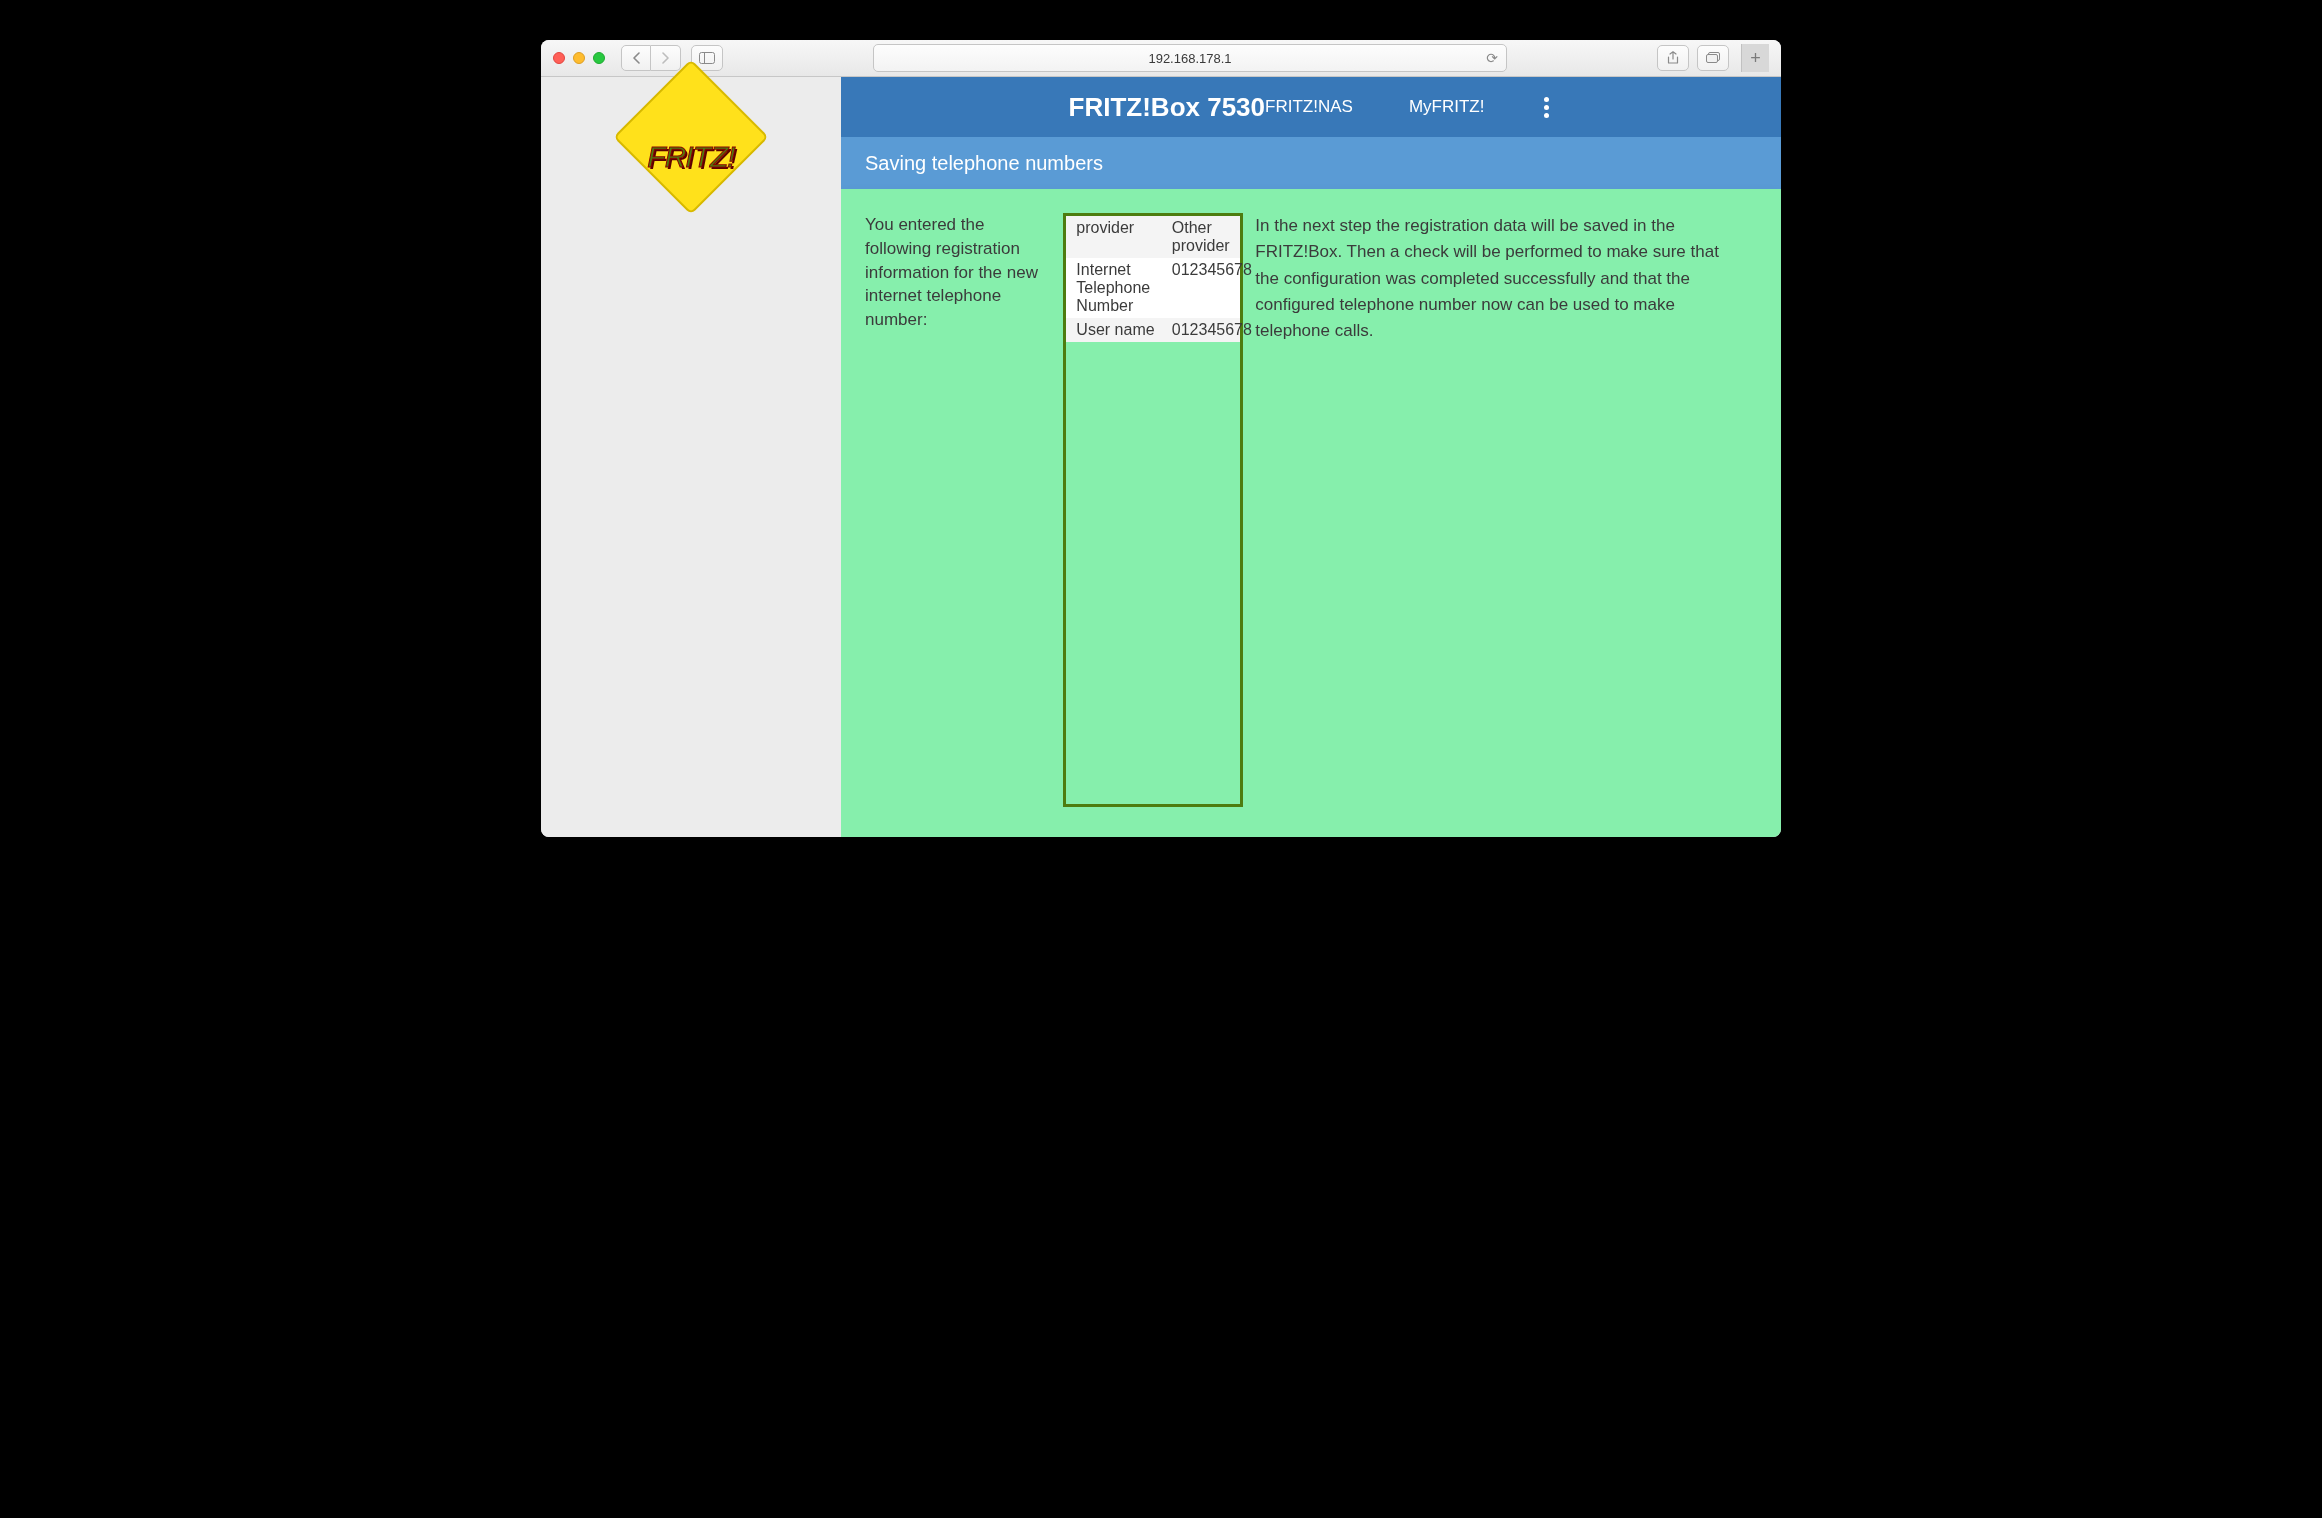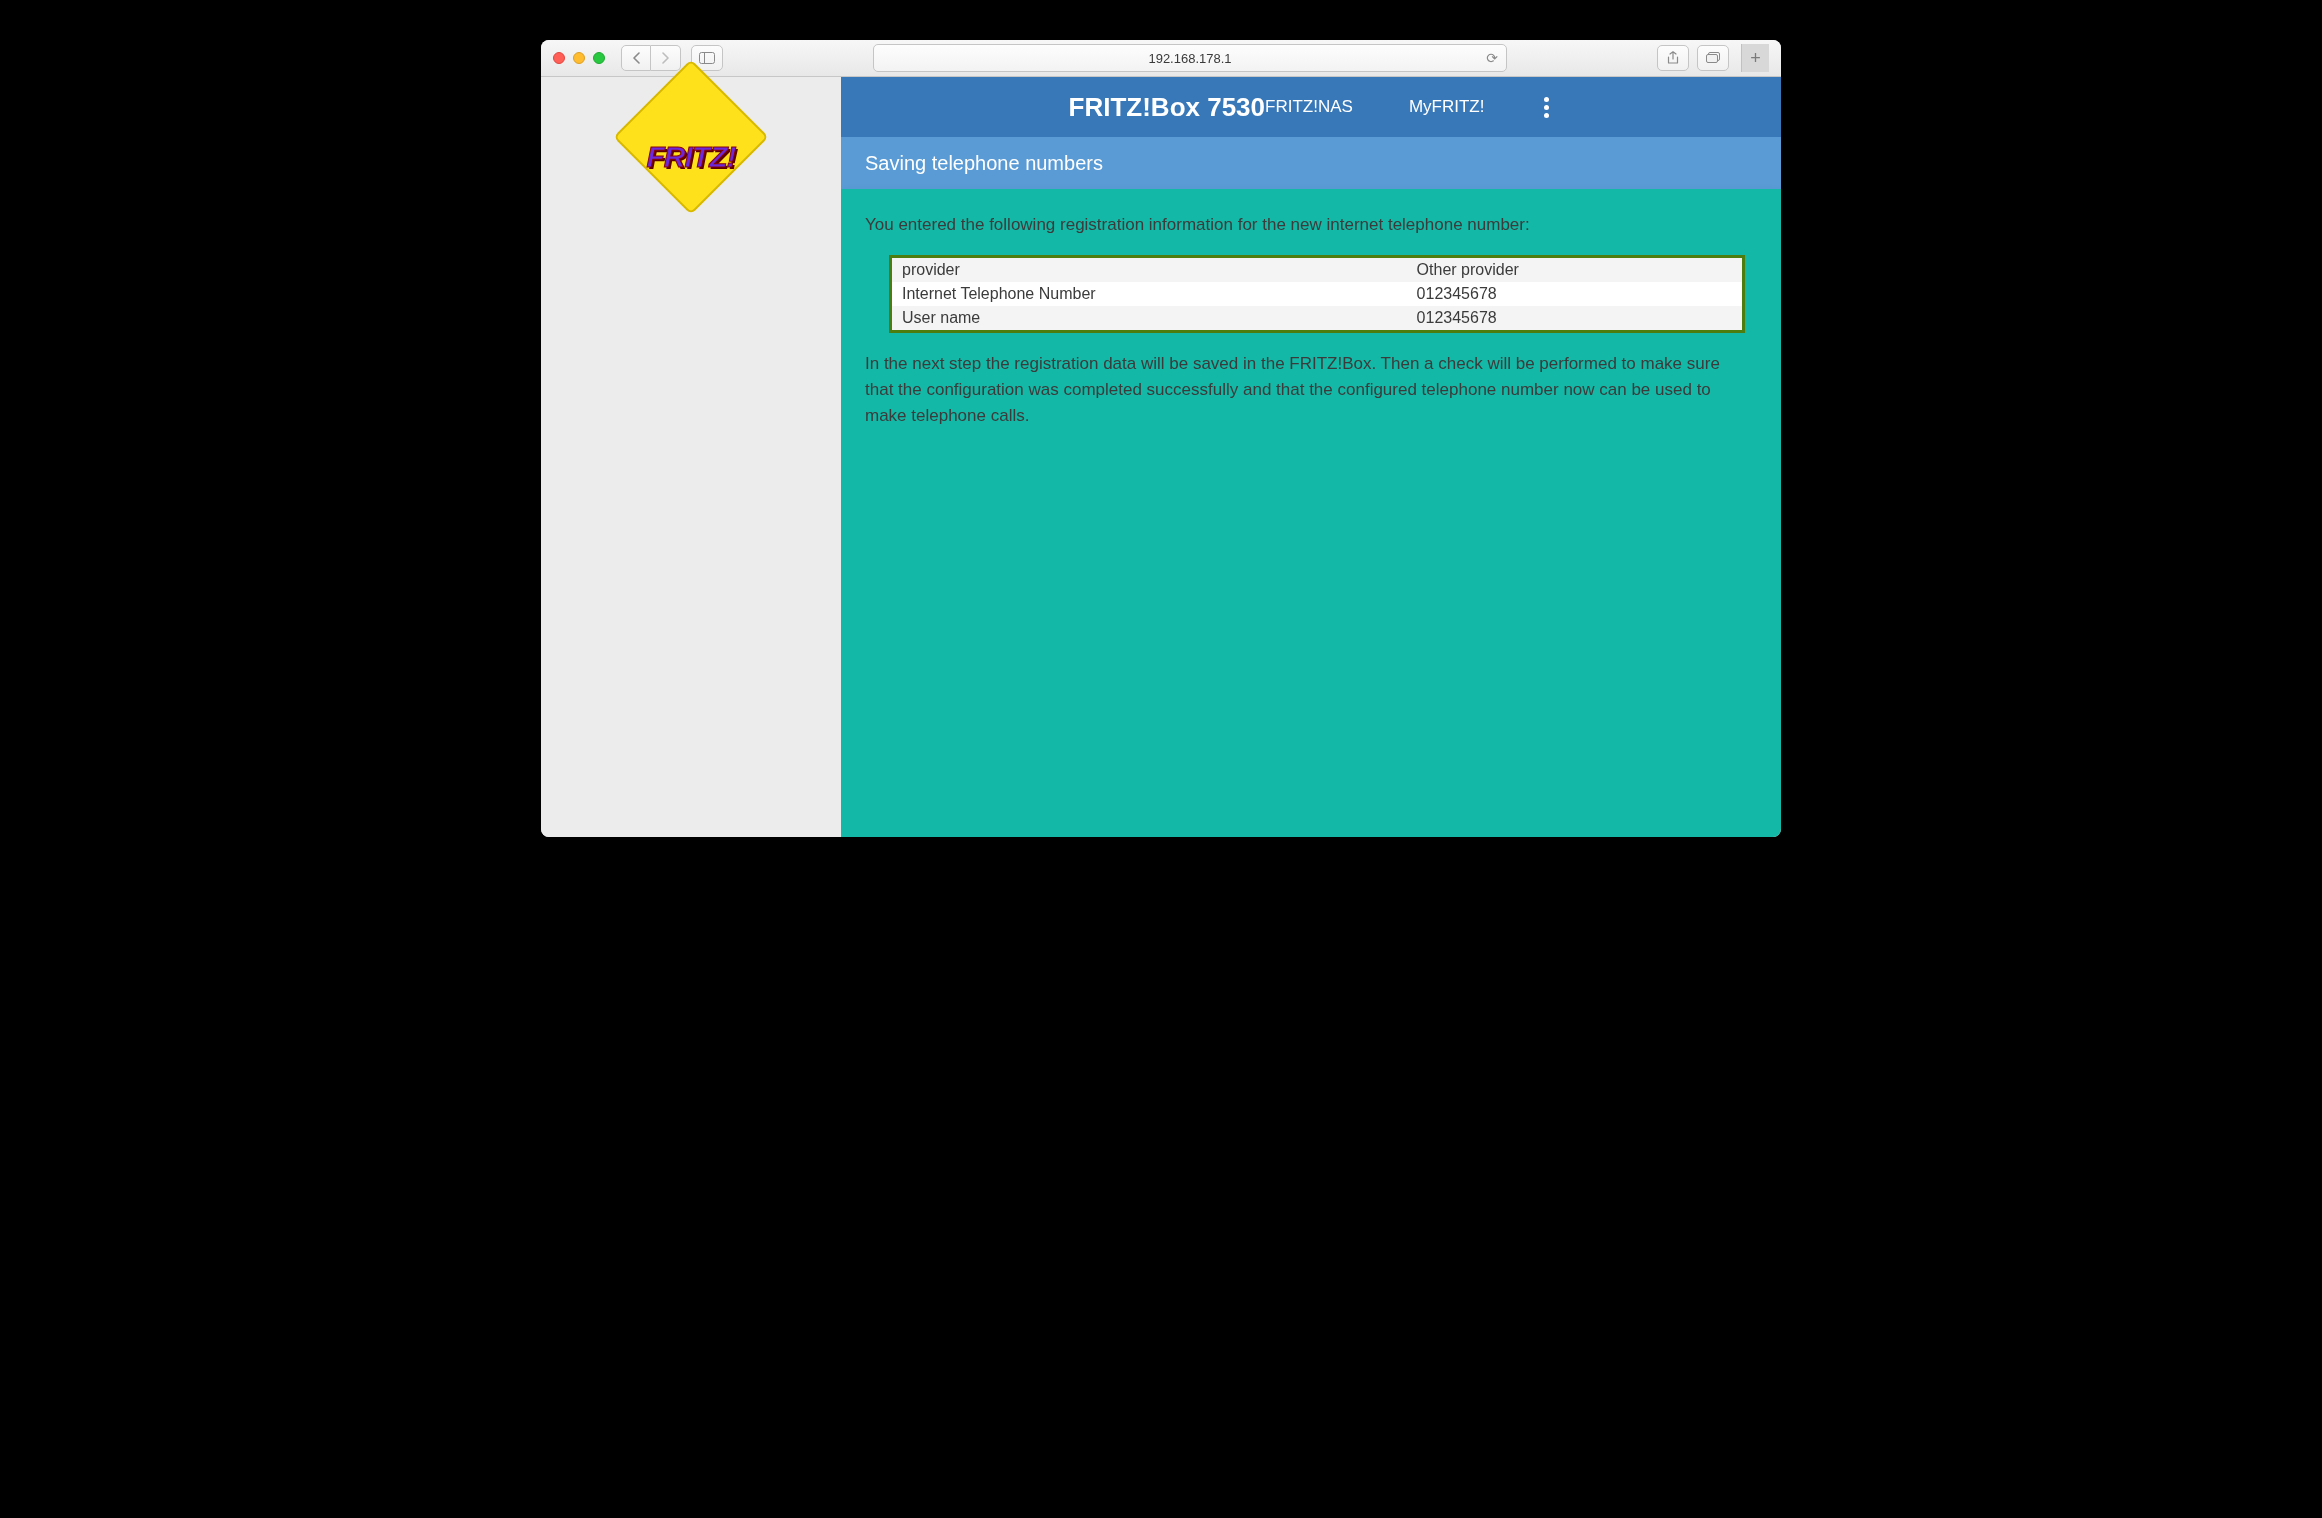--- a/index.html
+++ b/index.html
@@ -93,23 +93,23 @@
   .diamond {
     width: 110px; height:110px; background:#ffe11b;
     transform: rotate(45deg);
     border:2px solid #d8b900;
     position:absolute;
     border-radius:6px;
   }
   .fritz-text {
     position:relative; z-index:2;
     font-family: "Arial Black", Arial, sans-serif;
-    font-size: 30px; font-weight:700;
+    font-size: 30px; font-weight:400;
     font-style: italic;
-    color:#6d28d9;
+    color:#4d7c0f;
     -webkit-text-stroke: 1px #8b0000;
     text-shadow: 2px 2px 0 #5c0000;
     letter-spacing:-1px;
     margin-top:40px;
   }
   .main { flex:1; display:flex; flex-direction:column; }
   .header {
     background:#3878b8;
     color:#fff;
     height:60px;
@@ -125,26 +125,26 @@
 
   .subheader {
     background:#5a9bd5;
     color:#fff;
     height:52px;
     display:flex; align-items:center;
     padding: 0 24px;
     font-size: 20px;
   }
   .panel {
-    background:#14b8a6;
+    background:#86efac;
     flex:1;
     padding: 24px 24px 12px 24px;
     color:#3b3b3b;
     font-size:17px;
-    display:flex; flex-direction:column;
+    display:flex; flex-direction:row;
     box-shadow: 0 4px 10px rgba(0,0,0,0.08);
   }
   .intro-text { margin-bottom: 18px; line-height:1.4; }
   .data-table {
     border:3px solid #4d7c0f;
     margin: 0 12px 18px 24px;
   }
   .data-row {
     display:flex;
     padding: 3px 10px;

